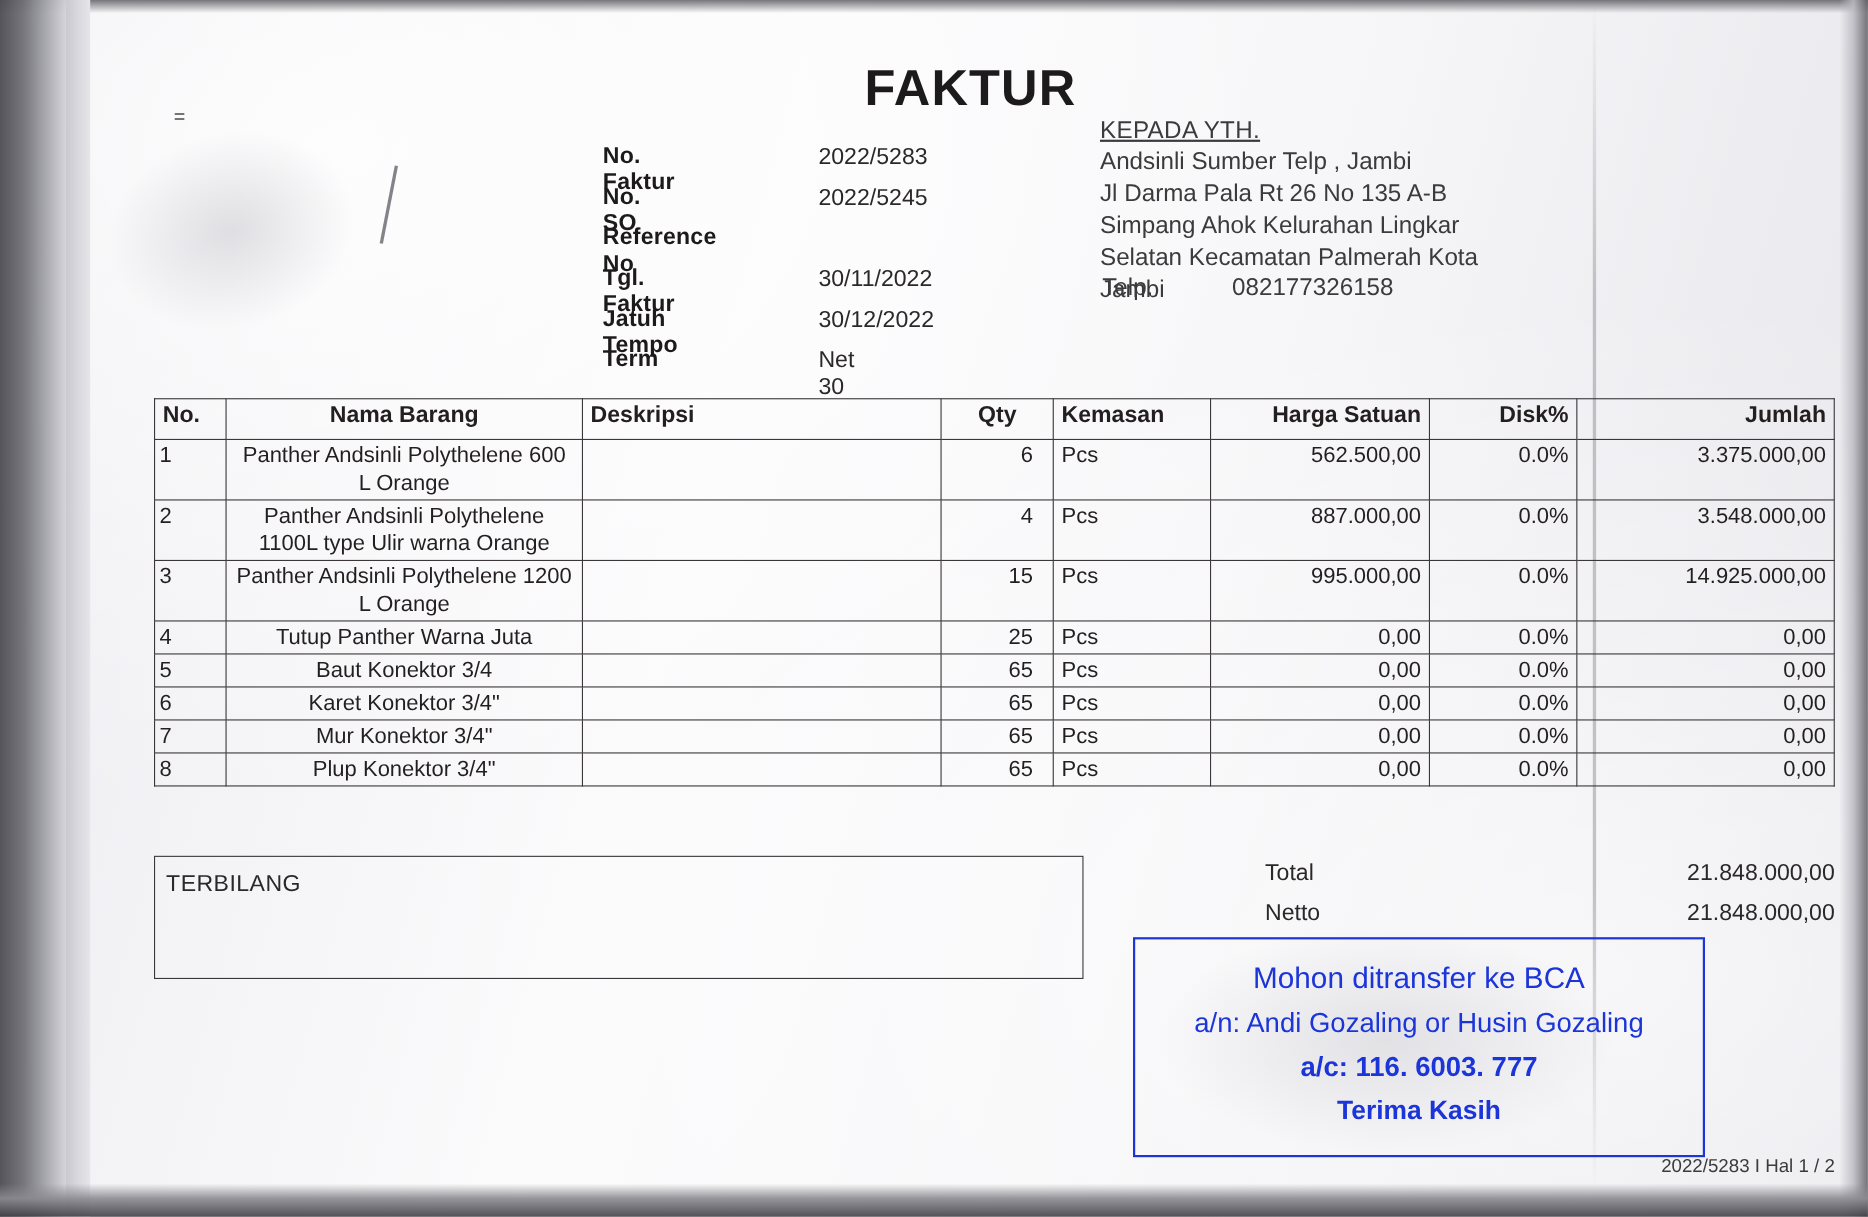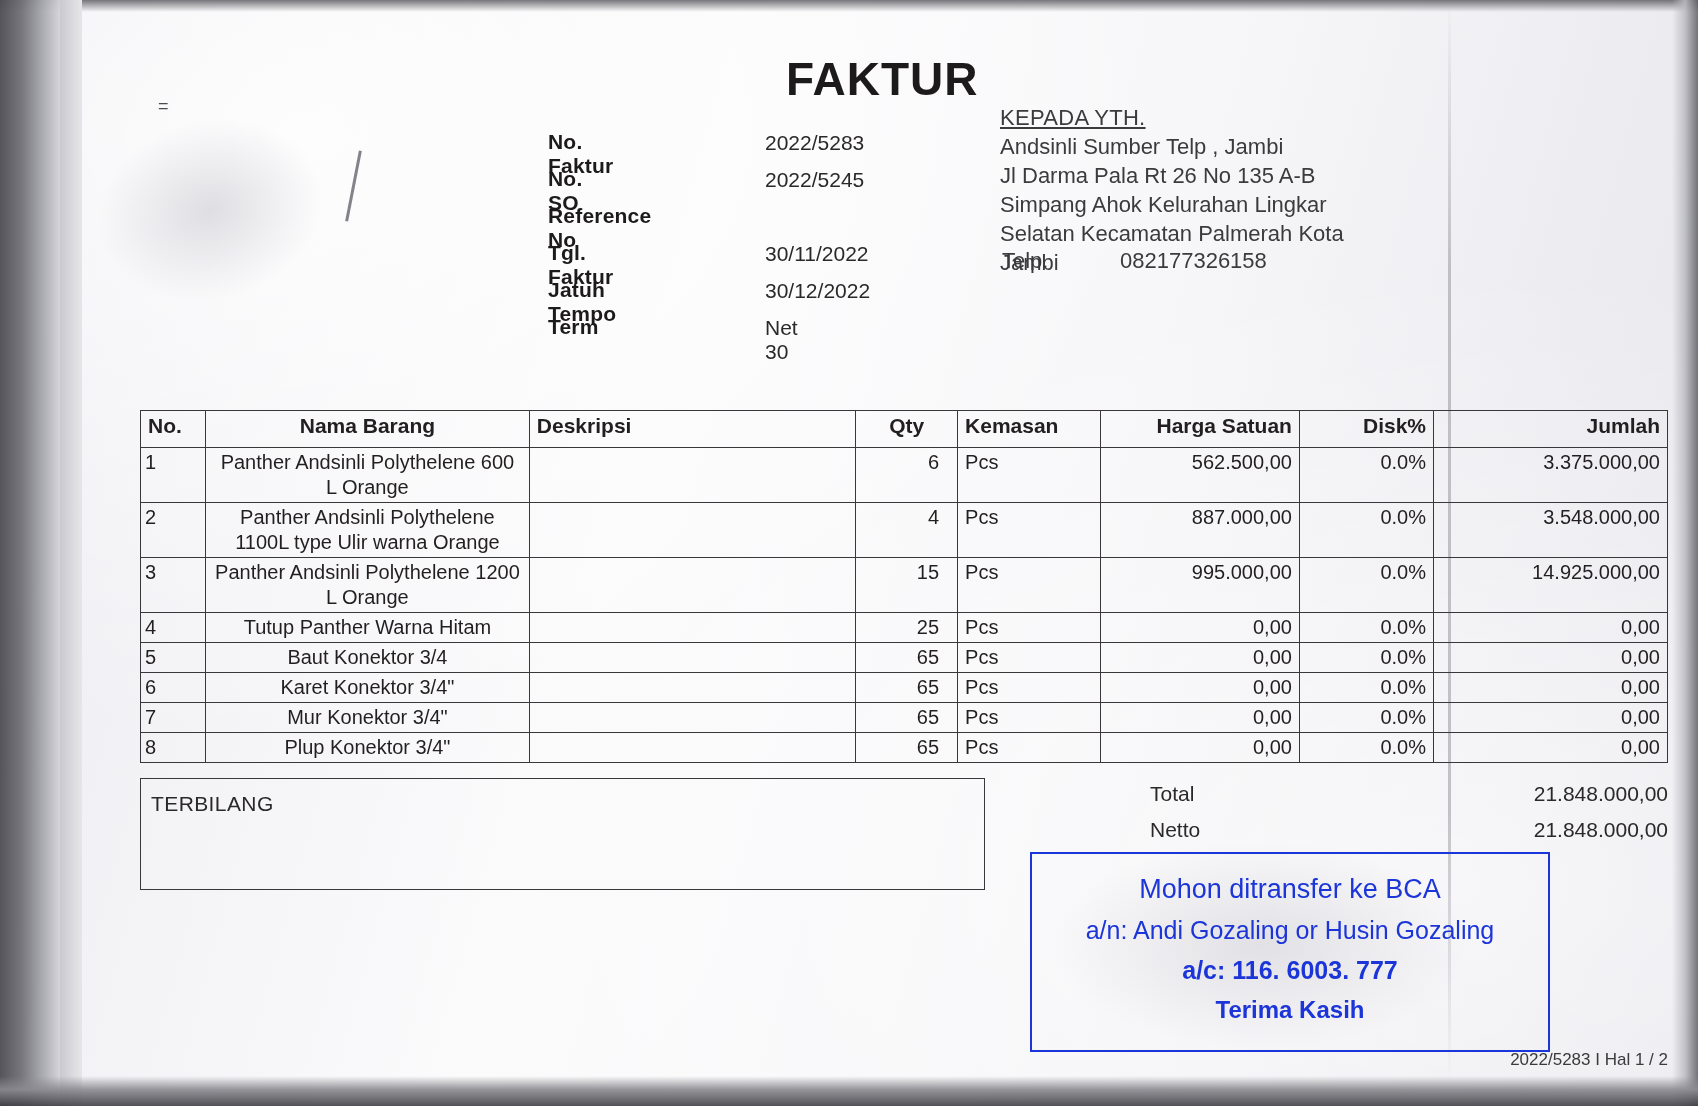--- a/index.html
+++ b/index.html
@@ -127,31 +127,30 @@
   .telp-row .tv { position: absolute; left: 118px; top: 0; white-space: nowrap; }
 
   .meta {
     position: absolute;
     left: 548px; top: 130px;
     font-size: 21px;
     color: #1d1a1b;
   }
   .meta-row { position: relative; height: 37px; }
   .meta-row .k { position: absolute; left: 0; top: 0; font-weight: bold; letter-spacing: .2px; }
-  .meta-row .v { position: absolute; left: 217px; top: 1px; color: #2b2829; }
+  .meta-row .v { position: absolute; left: 196px; top: 1px; color: #2b2829; }
 
   
   .tbl {
     position: absolute;
     left: 140px; top: 362px;
     width: 1528px;
     border-collapse: collapse;
     font-size: 20px;
     color: #231f20;
-    margin-top: 48px;
   }
   .tbl th, .tbl td {
     border: 1.5px solid #3a3639;
     padding: 2px 7px;
     vertical-align: top;
     line-height: 25px;
     background: transparent;
   }
   .tbl th {
     font-weight: bold;
@@ -320,21 +319,21 @@
         <td class="c-nama">Panther Andsinli Polythelene 1200 L Orange</td>
         <td class="c-desk"></td>
         <td class="c-qty">15</td>
         <td class="c-kem">Pcs</td>
         <td class="c-harga">995.000,00</td>
         <td class="c-disk">0.0%</td>
         <td class="c-jumlah">14.925.000,00</td>
       </tr>
       <tr>
         <td class="c-no">4</td>
-        <td class="c-nama">Tutup Panther Warna Hitam</td>
+        <td class="c-nama">Tutup Panther Warna Juta</td>
         <td class="c-desk"></td>
         <td class="c-qty">25</td>
         <td class="c-kem">Pcs</td>
         <td class="c-harga">0,00</td>
         <td class="c-disk">0.0%</td>
         <td class="c-jumlah">0,00</td>
       </tr>
       <tr>
         <td class="c-no">5</td>
         <td class="c-nama">Baut Konektor 3/4</td>

